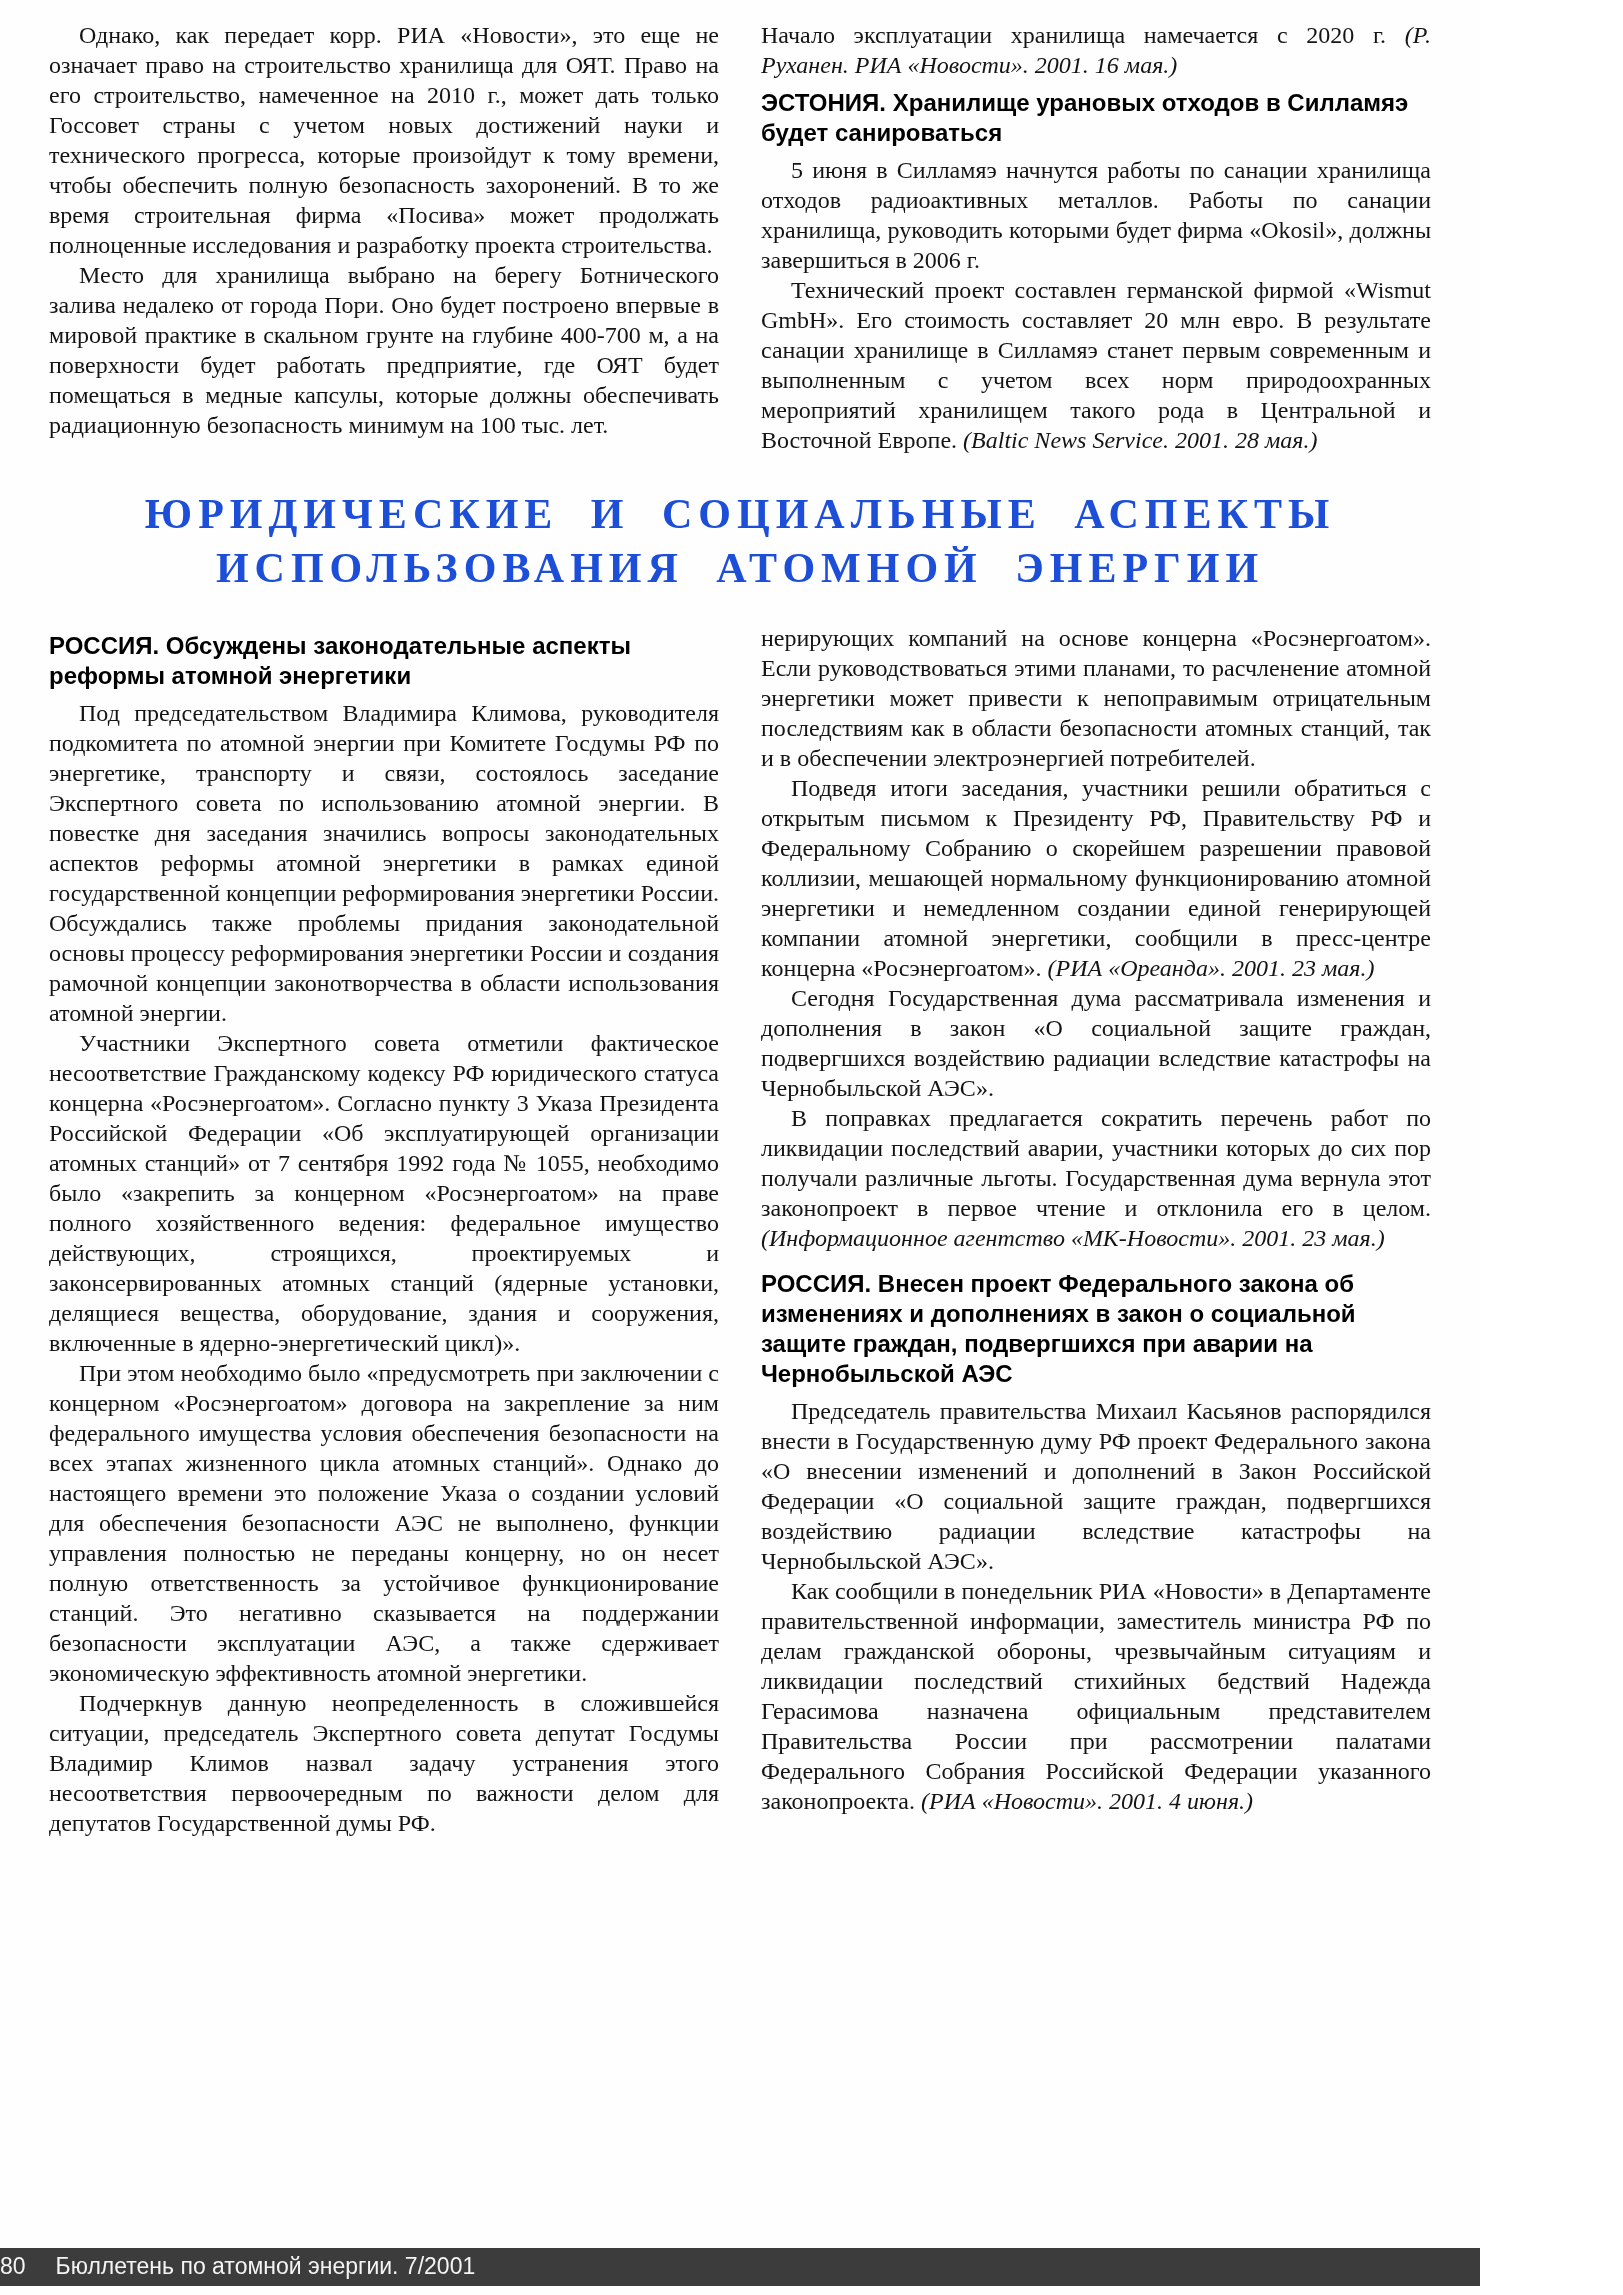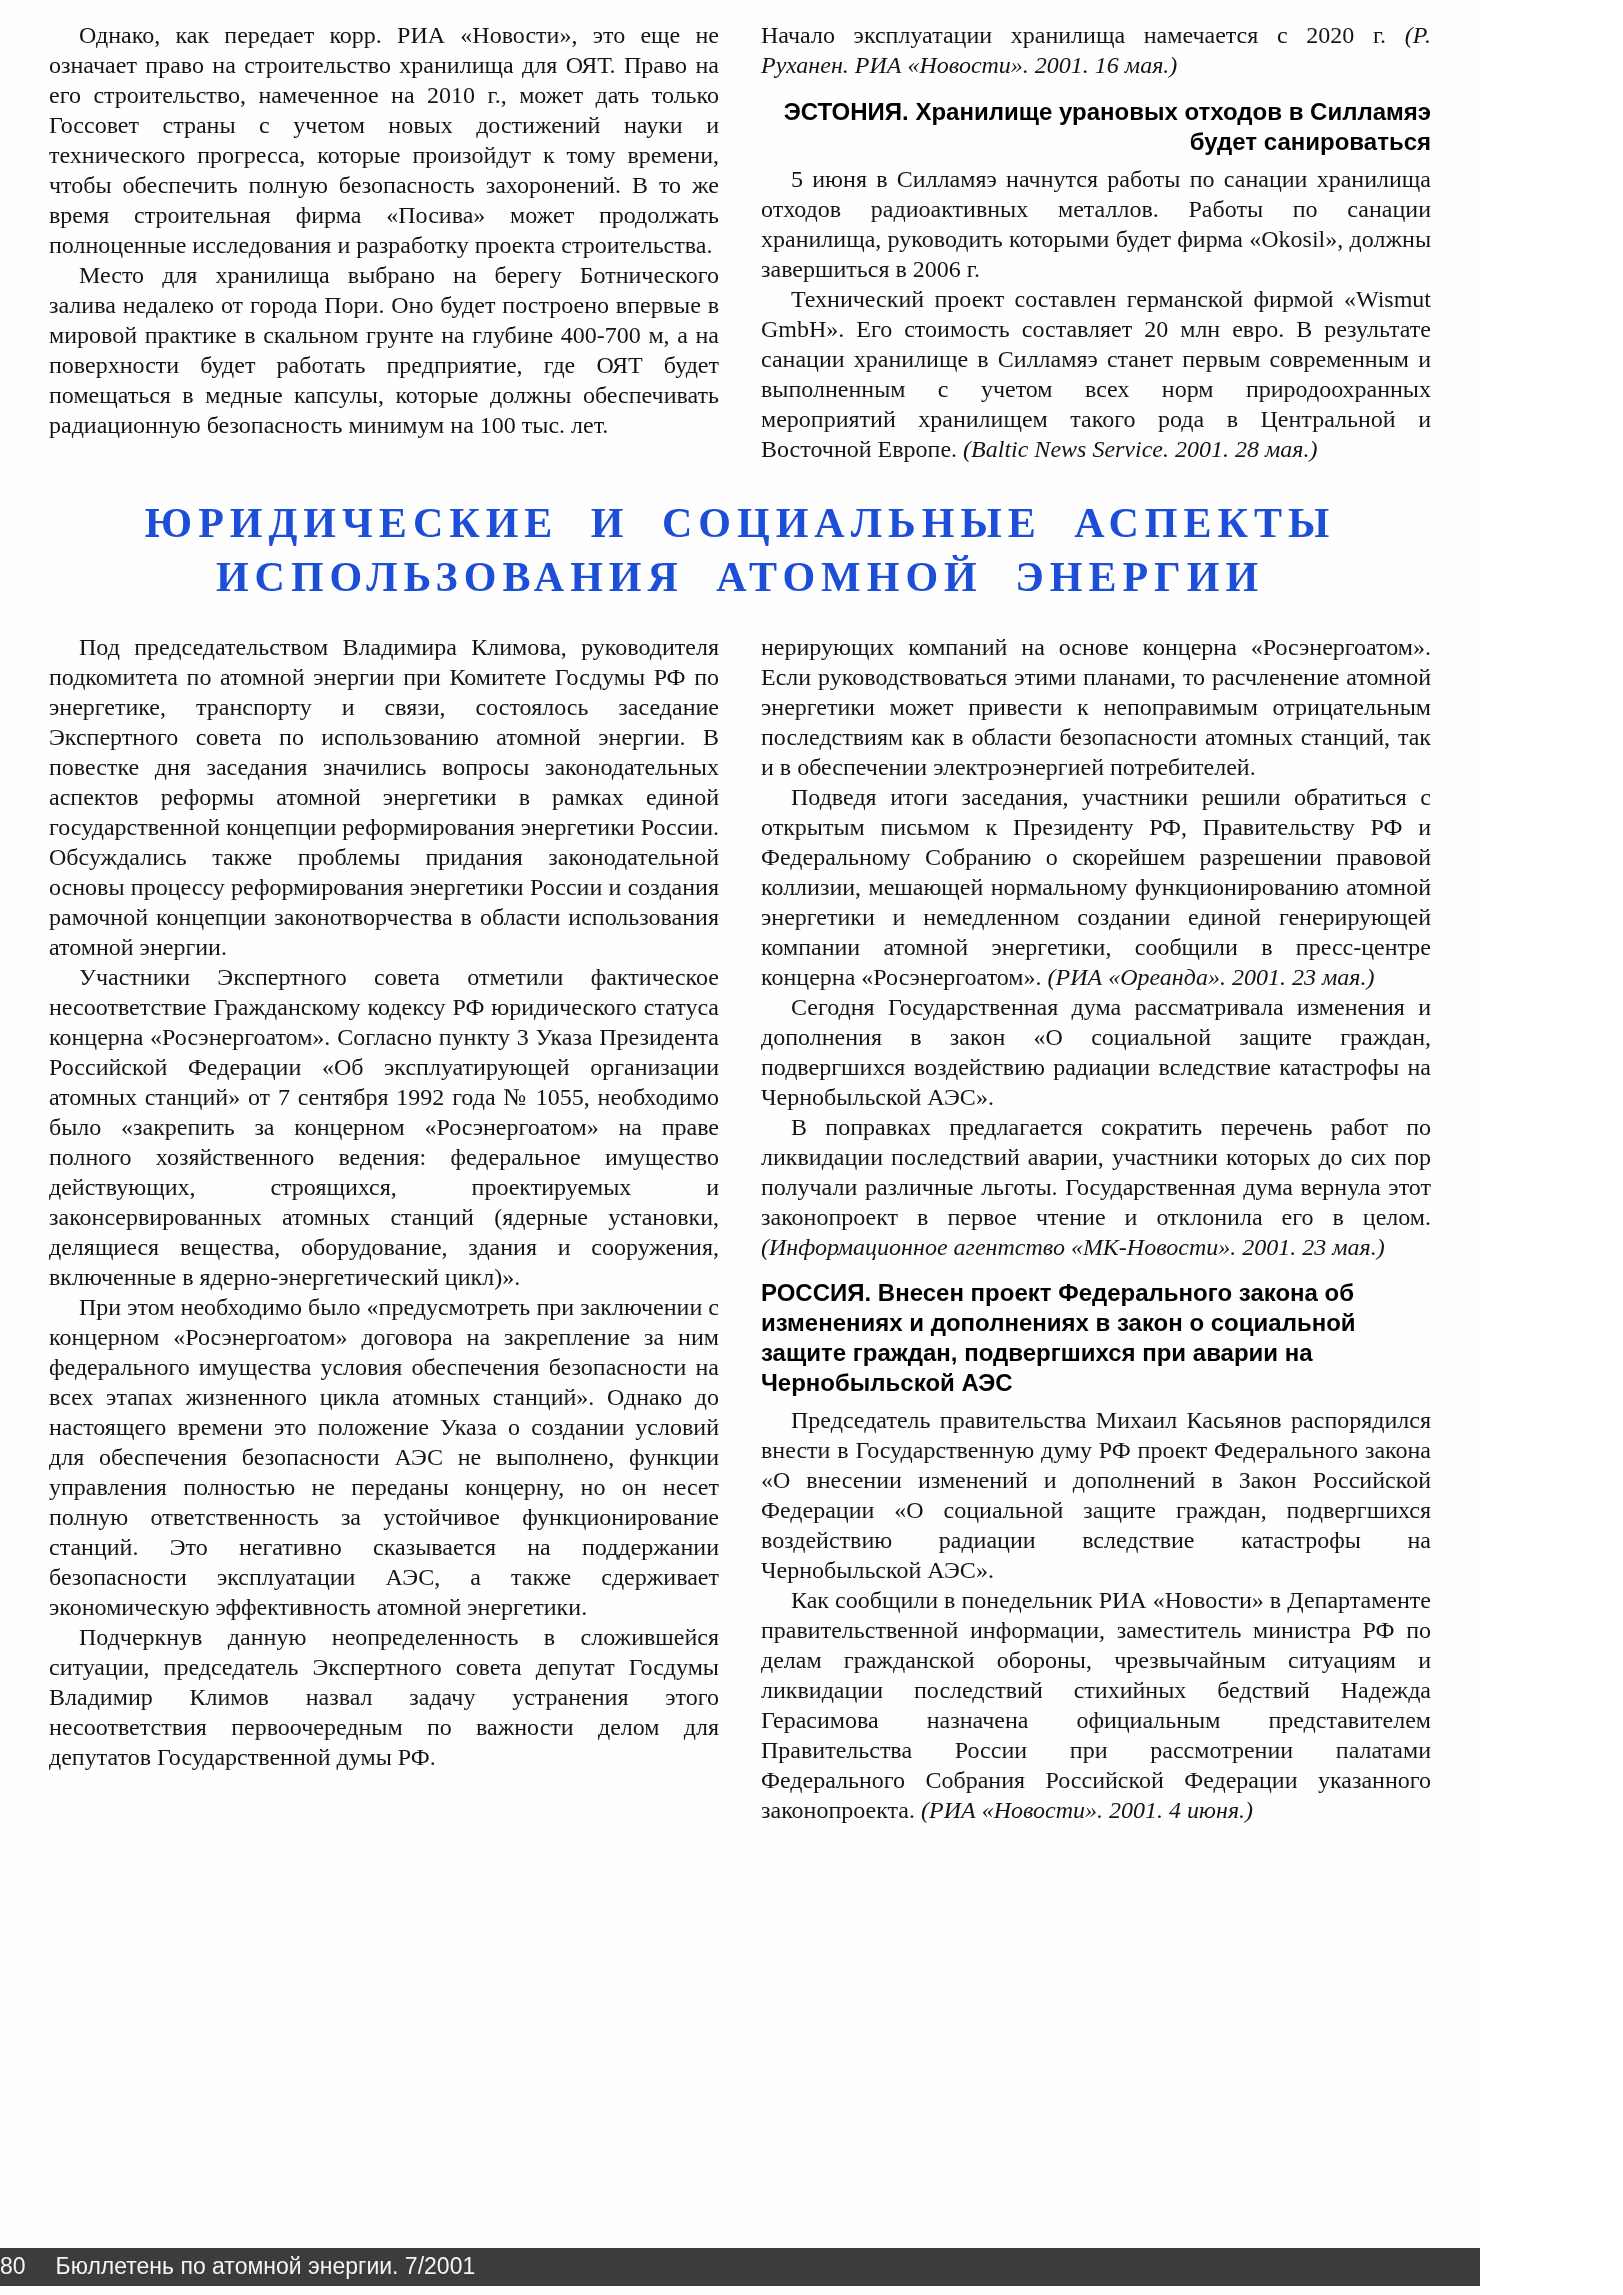--- a/index.html
+++ b/index.html
@@ -46,22 +46,21 @@
   h3.article-heading {
     font-family: "Liberation Sans", sans-serif;
     font-weight: 700;
     font-size: 24px;
     line-height: 30px;
     margin: 16px 0 6.8px 0;
     color: #000;
     text-align: left;
   }
   h3.first-heading {
-    margin-top: 17px;
-    text-align: right;
+    margin-top: 8px;
   }
   h1.section-title {
     font-family: "Liberation Serif", serif;
     font-weight: 700;
     font-size: 42px;
     line-height: 54px;
     letter-spacing: 6px;
     word-spacing: 16px;
     text-align: center;
     color: #1d4ed8;
@@ -113,20 +112,21 @@
     </div>
   </div>
 
   <h1 class="section-title">
     <span class="line">ЮРИДИЧЕСКИЕ И СОЦИАЛЬНЫЕ АСПЕКТЫ</span>
     <span class="line">ИСПОЛЬЗОВАНИЯ АТОМНОЙ ЭНЕРГИИ</span>
   </h1>
 
   <div class="two-col">
     <div class="col">
+      <h3 class="article-heading first-heading">РОССИЯ. Обсуждены законодательные аспекты реформы атомной энергетики</h3>
       <p class="body-p">Под председательством Владимира Климова, руководителя подкомитета по атомной энергии при Комитете Госдумы РФ по энергетике, транспорту и связи, состоялось заседание Экспертного совета по использованию атомной энергии. В повестке дня заседания значились вопросы законодательных аспектов реформы атомной энергетики в рамках единой государственной концепции реформирования энергетики России. Обсуждались также проблемы придания законодательной основы процессу реформирования энергетики России и создания рамочной концепции законотворчества в области использования атомной энергии.</p>
       <p class="body-p">Участники Экспертного совета отметили фактическое несоответствие Гражданскому кодексу РФ юридического статуса концерна «Росэнергоатом». Согласно пункту 3 Указа Президента Российской Федерации «Об эксплуатирующей организации атомных станций» от 7 сентября 1992 года № 1055, необходимо было «закрепить за концерном «Росэнергоатом» на праве полного хозяйственного ведения: федеральное имущество действующих, строящихся, проектируемых и законсервированных атомных станций (ядерные установки, делящиеся вещества, оборудование, здания и сооружения, включенные в ядерно-энергетический цикл)».</p>
       <p class="body-p">При этом необходимо было «предусмотреть при заключении с концерном «Росэнергоатом» договора на закрепление за ним федерального имущества условия обеспечения безопасности на всех этапах жизненного цикла атомных станций». Однако до настоящего времени это положение Указа о создании условий для обеспечения безопасности АЭС не выполнено, функции управления полностью не переданы концерну, но он несет полную ответственность за устойчивое функционирование станций. Это негативно сказывается на поддержании безопасности эксплуатации АЭС, а также сдерживает экономическую эффективность атомной энергетики.</p>
       <p class="body-p">Подчеркнув данную неопределенность в сложившейся ситуации, председатель Экспертного совета депутат Госдумы Владимир Климов назвал задачу устранения этого несоответствия первоочередным по важности делом для депутатов Государственной думы РФ.</p>
     </div>
     <div class="col">
       <p class="body-p no-indent">нерирующих компаний на основе концерна «Росэнергоатом». Если руководствоваться этими планами, то расчленение атомной энергетики может привести к непоправимым отрицательным последствиям как в области безопасности атомных станций, так и в обеспечении электроэнергией потребителей.</p>
       <p class="body-p">
         <span>Подведя итоги заседания, участники решили обратиться с открытым письмом к Президенту РФ, Правительству РФ и Федеральному Собранию о скорейшем разрешении правовой коллизии, мешающей нормальному функционированию атомной энергетики и немедленном создании единой генерирующей компании атомной энергетики, сообщили в пресс-центре концерна «Росэнергоатом».</span>
         <span class="cite">(РИА «Ореанда». 2001. 23 мая.)</span>

